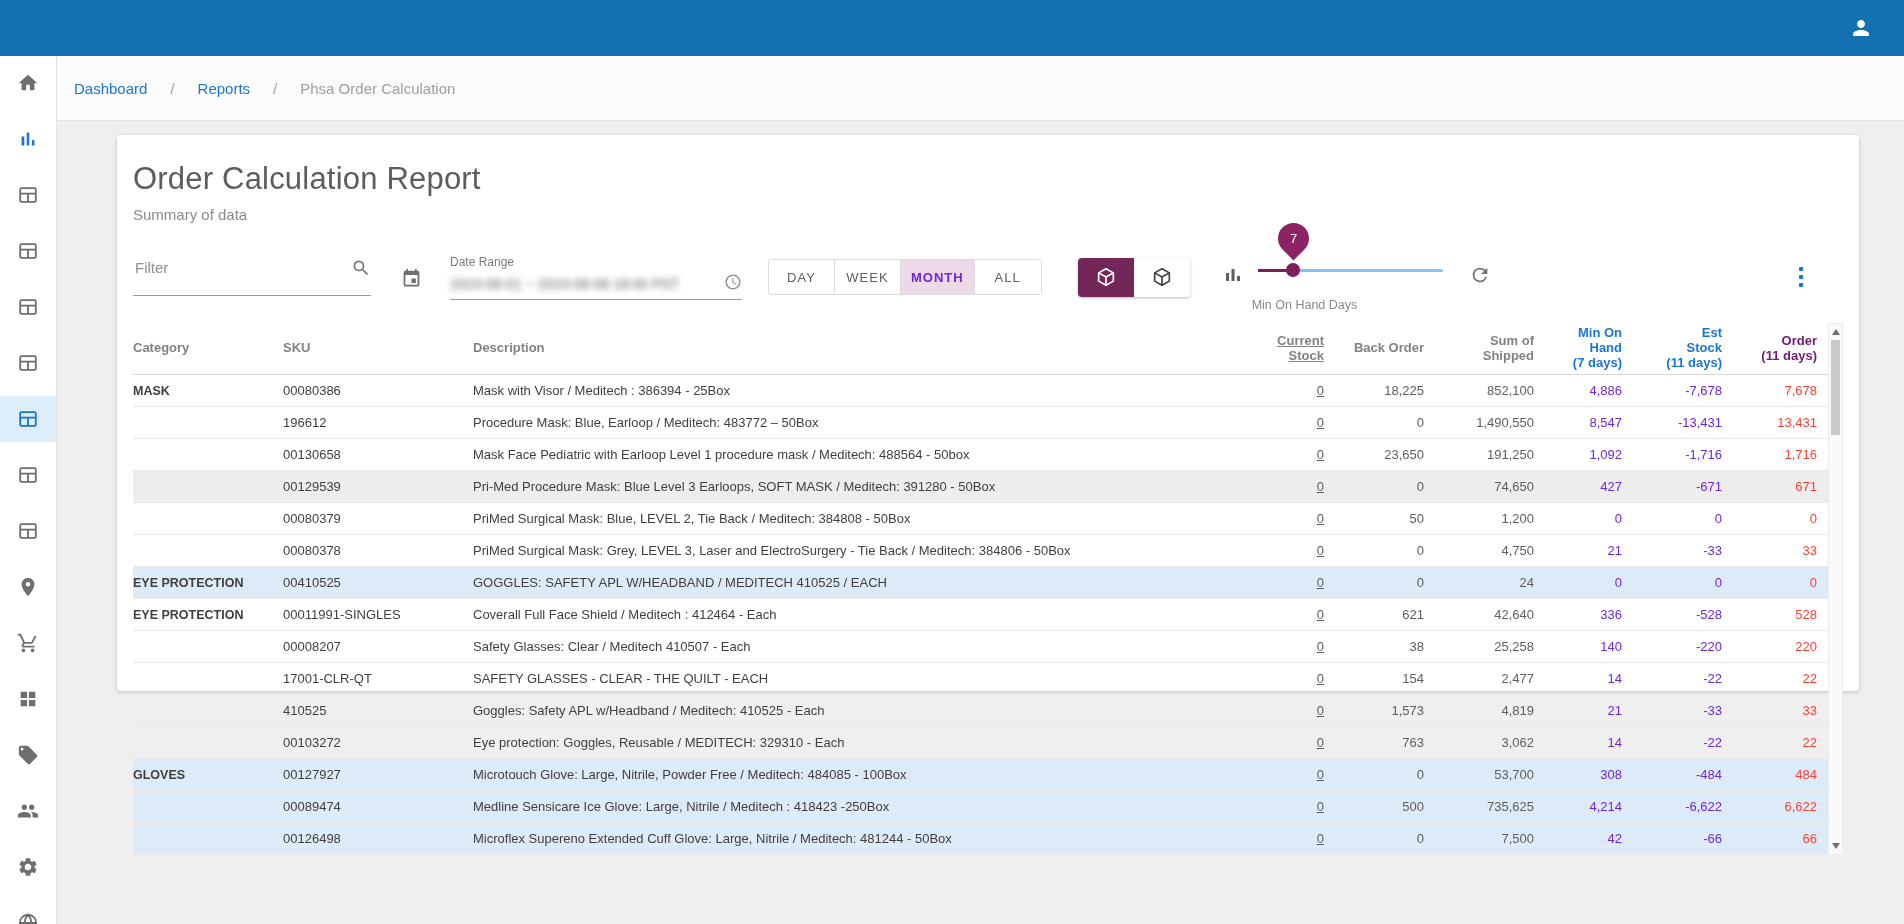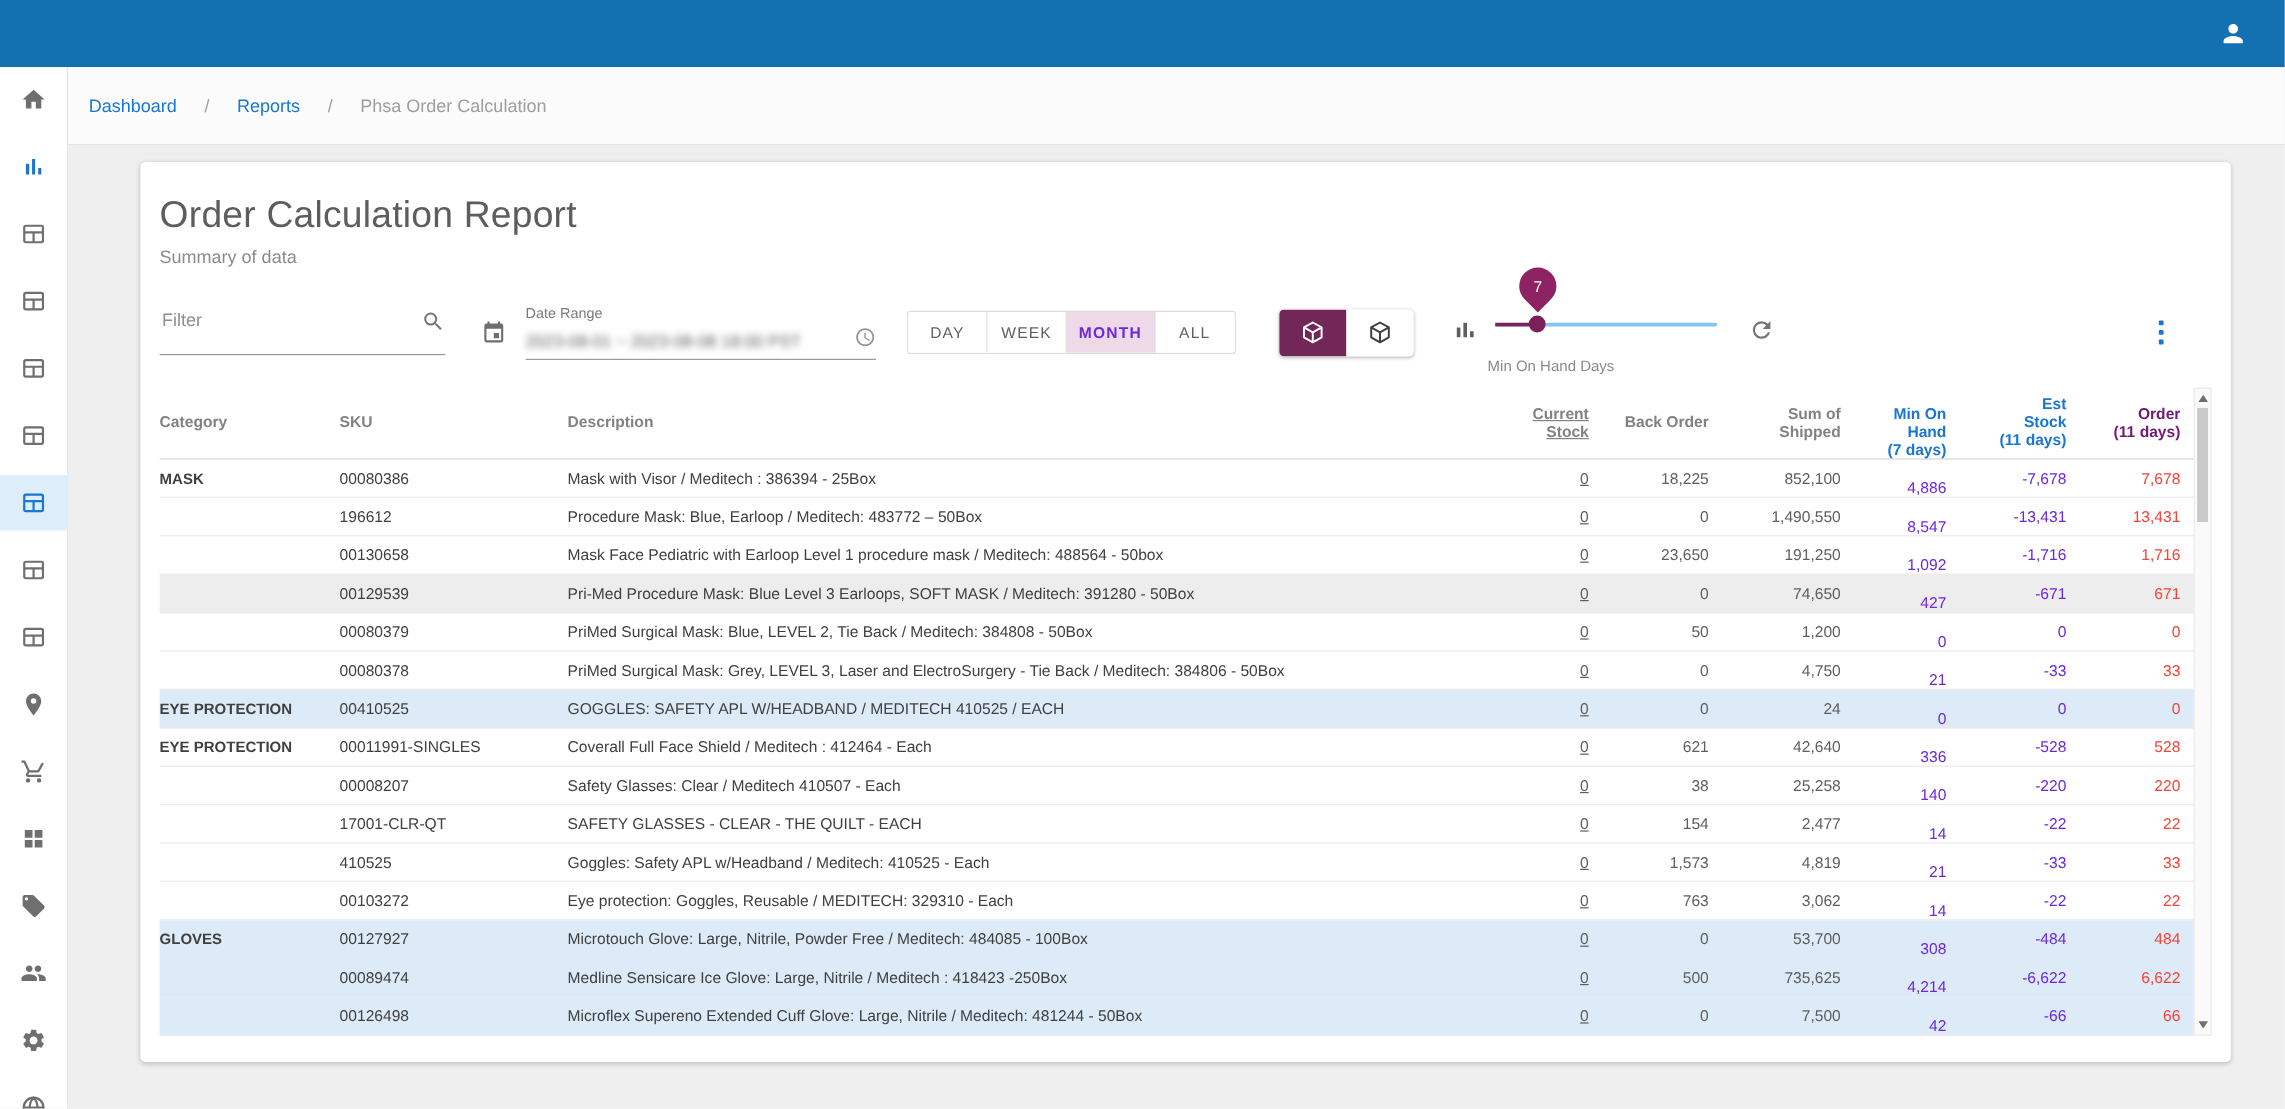--- a/index.html
+++ b/index.html
@@ -22,33 +22,33 @@
   .side-item.active { color:#1976d2; }
   .side-item.selected { background:#ddedf9; color:#1976d2; }
 
   .content { flex:1; display:flex; flex-direction:column; min-width:0; }
   .breadcrumb-bar { height:65px; background:#fbfbfb; border-bottom:1px solid #e4e4e4; display:flex; align-items:center; padding-left:17px; font-size:15px; gap:23px; }
   .crumb-link { color:#1976d2; text-decoration:none; cursor:pointer; }
   .crumb-sep { color:#9e9e9e; }
   .crumb-current { color:#9e9e9e; }
 
   main { flex:1; padding:14px 45px 0 60px; }
-  .card { background:#ffffff; border-radius:4px; box-shadow:0 1px 4px rgba(0,0,0,.2); height:750px; padding:0 16px; position:relative; }
+  .card { background:#ffffff; border-radius:4px; box-shadow:0 1px 4px rgba(0,0,0,.2); height:556px; padding:0 16px; position:relative; }
 
   .title { font-size:31px; font-weight:normal; color:#5d5d5d; margin:0; padding-top:26px; letter-spacing:.2px; }
   .subtitle { font-size:15px; color:#8b8b8b; margin-top:9px; }
 
   
   .controls { display:flex; align-items:center; height:60px; margin-top:24px; position:relative; }
   .filter-field { width:238px; height:38px; border-bottom:1px solid #9a9a9a; display:flex; align-items:flex-start; justify-content:space-between; padding-bottom:5px; }
   .filter-field input { border:none; outline:none; background:transparent; font-size:15px; width:190px; color:#444; font-family:inherit; }
   .filter-field input::placeholder { color:#8f8f8f; }
   .search-icon svg { width:20px; height:20px; fill:#757575; }
 
-  .date-field { margin-left:30px; display:flex; align-items:flex-end; gap:16px; }
+  .date-field { margin-left:30px; display:flex; align-items:flex-end; gap:28px; }
   .calendar-icon { margin-bottom:7px; cursor:pointer; }
   .calendar-icon svg { width:21px; height:21px; fill:#6e6e6e; }
   .date-box { width:292px; border-bottom:1px solid #9a9a9a; padding-bottom:4px; }
   .date-label { font-size:12px; color:#7a7a7a; margin-bottom:4px; }
   .date-value-row { display:flex; align-items:center; justify-content:space-between; }
   .date-value { font-size:14px; color:#606060; filter:blur(3px); white-space:nowrap; }
   .clock-icon svg { width:18px; height:18px; fill:#949494; }
 
   .range-group { margin-left:26px; display:flex; height:36px; border:1px solid #dcdcdc; border-radius:3px; overflow:hidden; background:#fff; }
   .range-btn { min-width:66px; padding:0 10px; border:none; border-right:1px solid #dcdcdc; background:#fff; font-family:inherit; font-size:13px; letter-spacing:1px; color:#5f5f5f; cursor:pointer; }
@@ -92,21 +92,21 @@
   .cell { flex:none; white-space:nowrap; overflow:hidden; text-overflow:ellipsis; color:#3f3f3f; }
   .cell.right { text-align:right; color:#5e5e5e; }
   .cell.c-blue { color:#6d28d9; }
   .cell.c-red  { color:#f44336; }
   .col-category { width:150px; } .cell.col-category { font-weight:bold; font-size:12.5px; }
   .col-sku { width:190px; }
   .col-description { flex:1 1 auto; min-width:0; }
   .col-current_stock { width:105px;text-decoration:underline; }
   .col-back_order { width:100px; }
   .col-sum_shipped { width:110px; }
-  .col-min_on_hand { width:88px;margin-top:16px; }
+  .col-min_on_hand { width:88px; }
   .col-est_stock { width:100px; }
   .col-order { width:95px; }
 
   
   .vscroll { position:absolute; top:2px; right:0; bottom:0; width:15px; background:#fafafa; border:1px solid #ececec; }
   .vs-arrow { position:absolute; left:3px; width:0; height:0; border-left:4px solid transparent; border-right:4px solid transparent; }
   .vs-up   { top:5px;  border-bottom:6px solid #6f6f6f; }
   .vs-down { bottom:5px; border-top:6px solid #6f6f6f; }
   .vs-thumb { position:absolute; top:16px; left:2px; right:2px; height:95px; background:#c9c9c9; }
 </style>

